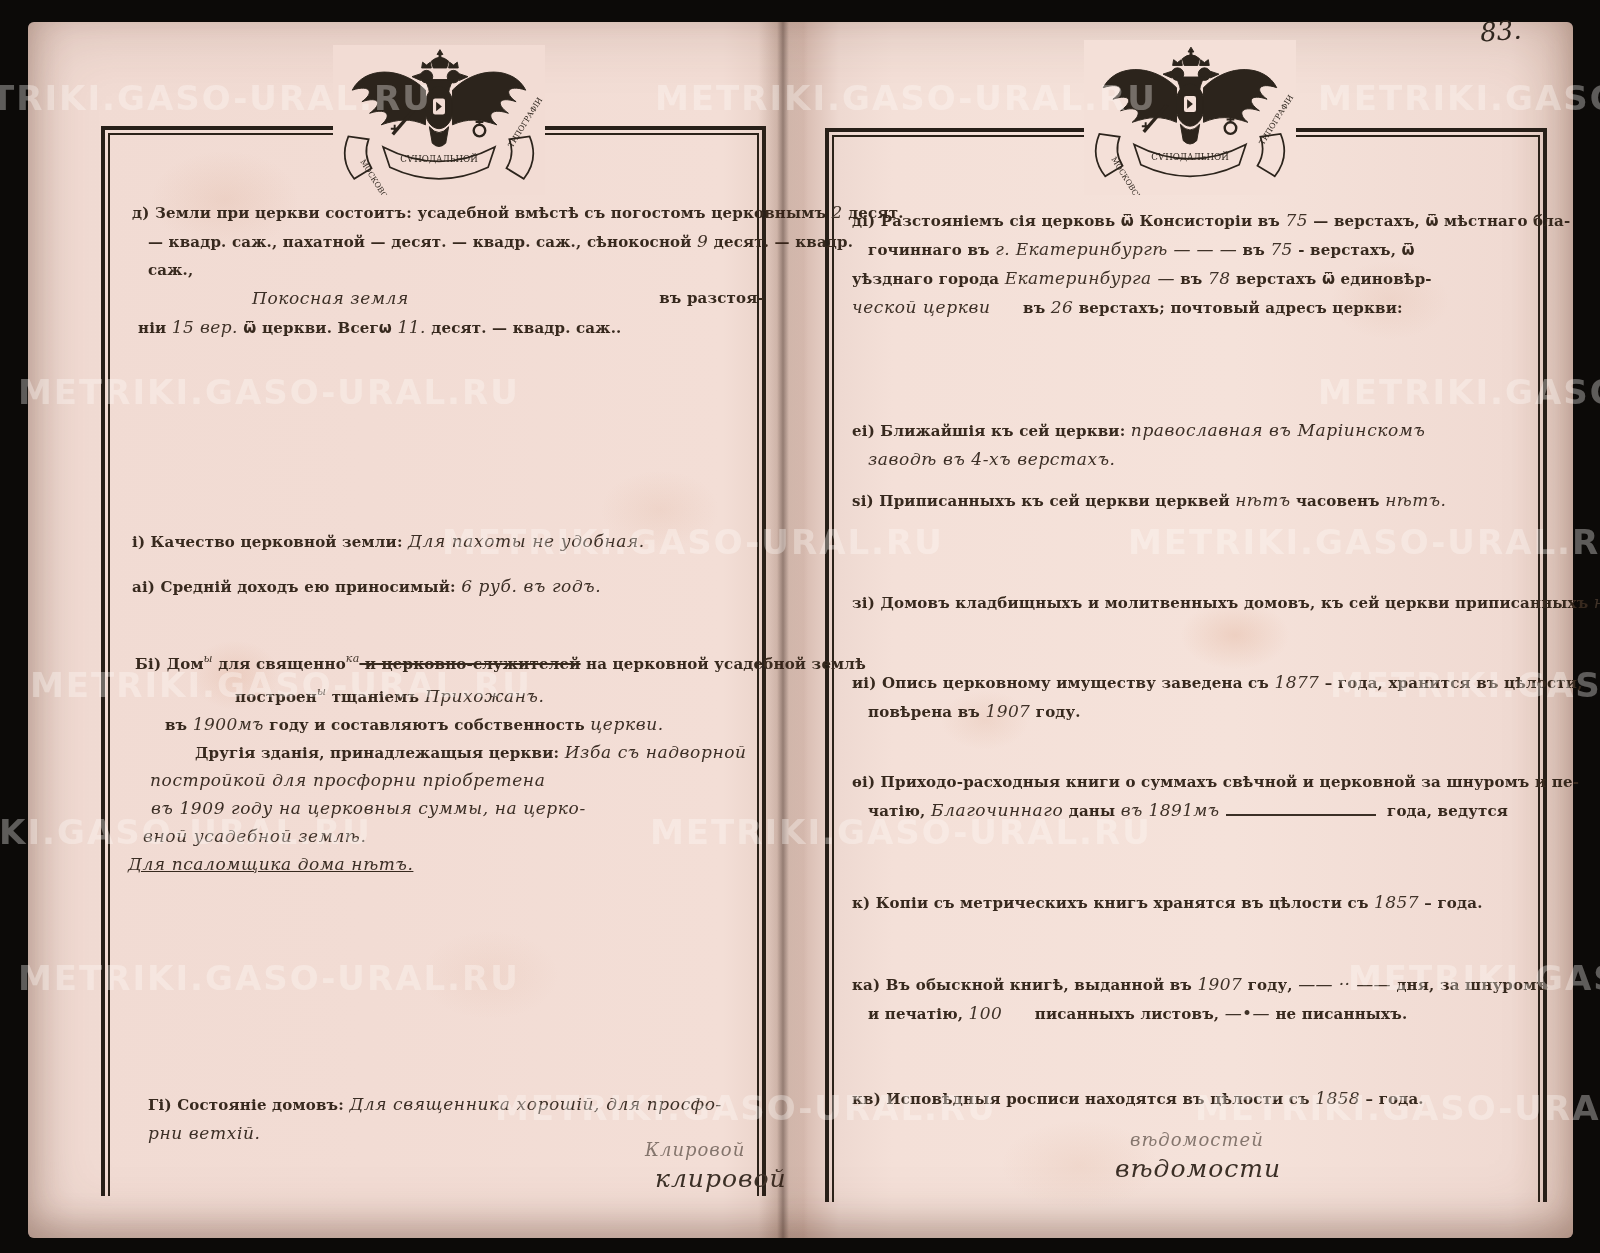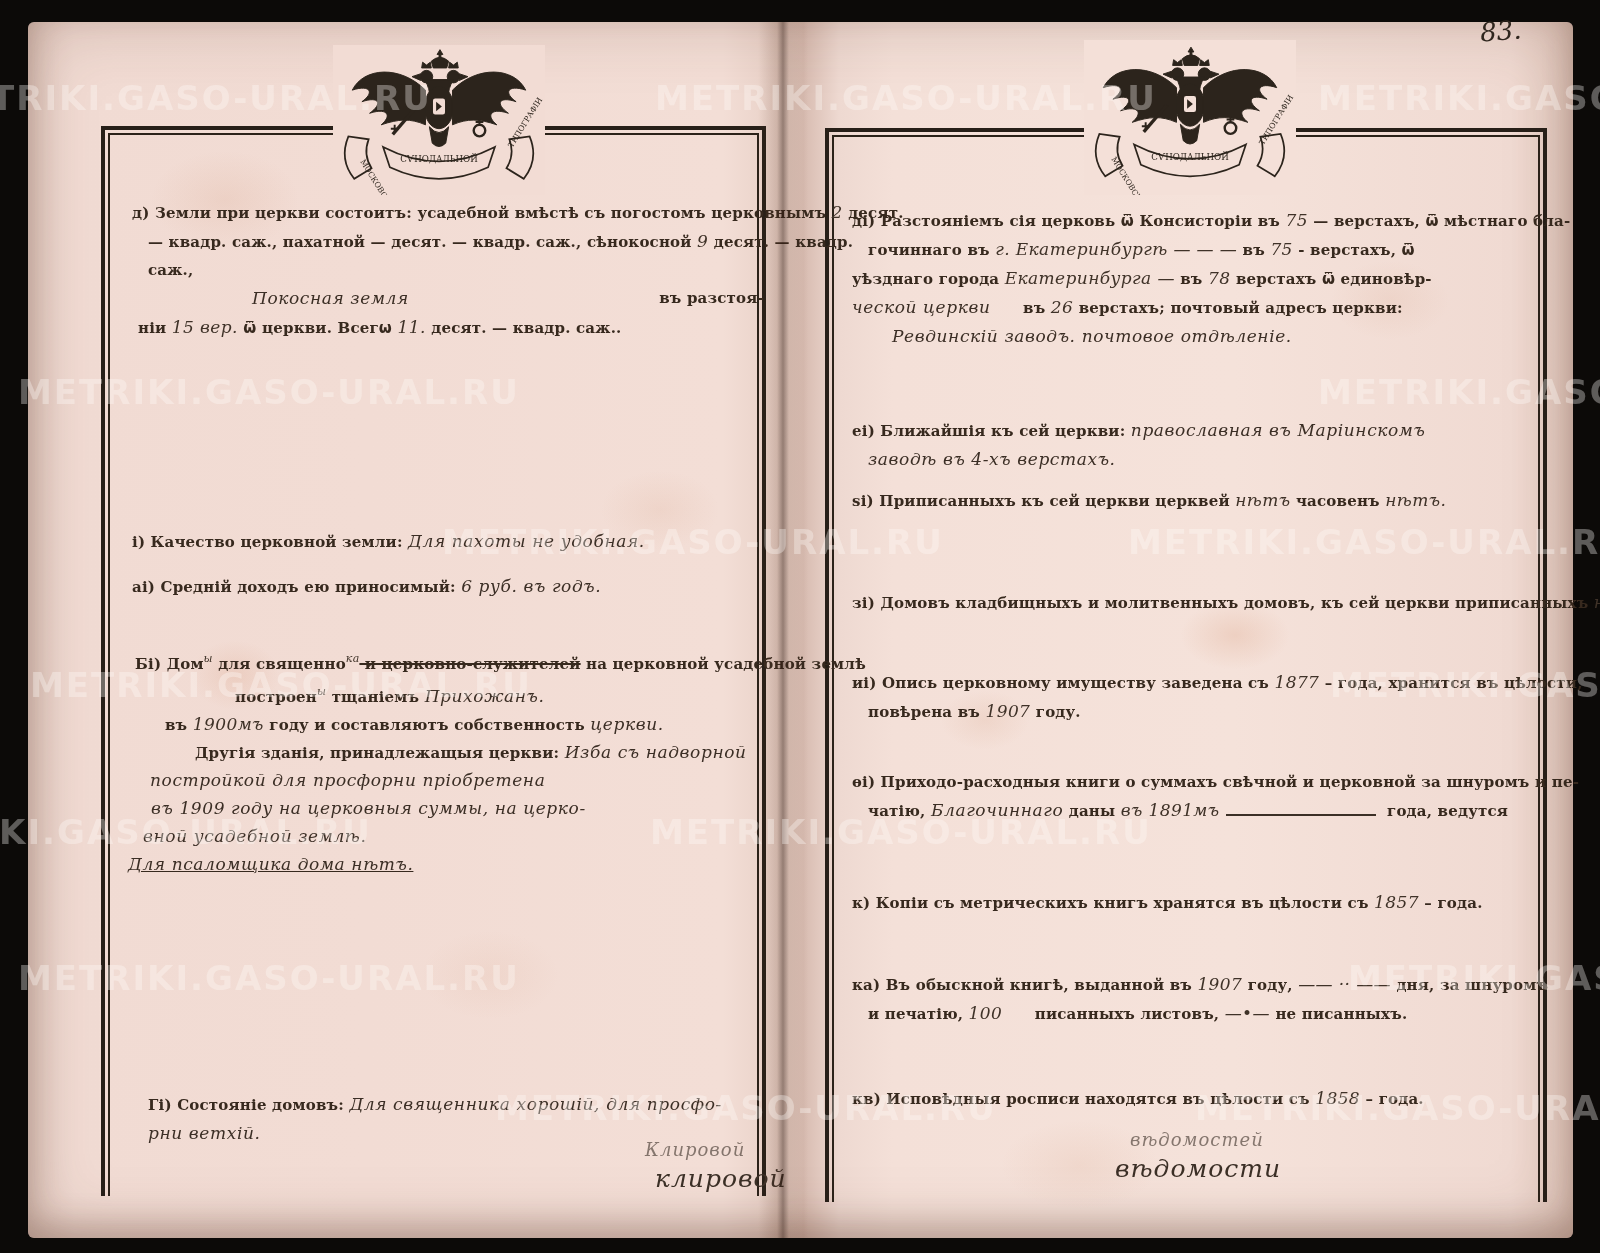--- a/index.html
+++ b/index.html
@@ -202,21 +202,20 @@
 <div class="para" id="lsig">
     <div class="tl" style="margin-left: 45px;"><span class="sg-s1">Клировой</span></div>
     <div class="tl" style="margin-left: 55px;"><span class="sg-s2">клировой</span></div>
   </div>
 
 <div class="para" id="rp1">
     <div class="tl" style="margin-left: 0px;"><span class="sg-p">ді) Разстояніемъ сія церковь ѿ Консисторіи въ </span><span class="sg-h">75</span><span class="sg-p"> — верстахъ, ѿ мѣстнаго бла-</span></div>
     <div class="tl" style="margin-left: 16px;"><span class="sg-p">гочиннаго въ </span><span class="sg-h">г. Екатеринбургѣ — — —</span><span class="sg-p"> въ </span><span class="sg-h">75</span><span class="sg-p"> - верстахъ, ѿ</span></div>
     <div class="tl" style="margin-left: 0px;"><span class="sg-p">уѣзднаго города </span><span class="sg-h">Екатеринбурга —</span><span class="sg-p"> въ </span><span class="sg-h">78</span><span class="sg-p"> верстахъ ѿ единовѣр-</span></div>
     <div class="tl" style="margin-left: 0px;"><span class="sg-hb">ческой церкви</span><span class="sg-p">      въ </span><span class="sg-h">26</span><span class="sg-p"> верстахъ; почтовый адресъ церкви:</span></div>
-    <div class="tl" style="margin-left: 40px;"><span class="sg-hb">Ревдинскій заводъ. почтовое отдѣленіе.</span></div>
   </div>
 <div class="para" id="rp2">
     <div class="tl" style="margin-left: 0px; margin-top: 48px;"><span class="sg-p">еі) Ближайшія къ сей церкви: </span><span class="sg-hb">православная въ Маріинскомъ</span></div>
     <div class="tl" style="margin-left: 16px;"><span class="sg-hb">заводѣ въ 4-хъ верстахъ.</span></div>
   </div>
 <div class="para" id="rp3">
     <div class="tl" style="margin-left: 0px;"><span class="sg-p">ѕі) Приписанныхъ къ сей церкви церквей </span><span class="sg-h">нѣтъ</span><span class="sg-p"> часовенъ </span><span class="sg-h">нѣтъ.</span></div>
   </div>
 <div class="para" id="rp4">
     <div class="tl" style="margin-left: 0px;"><span class="sg-p">зі) Домовъ кладбищныхъ и молитвенныхъ домовъ, къ сей церкви приписанныхъ </span><span class="sg-h">нѣтъ.</span></div>

